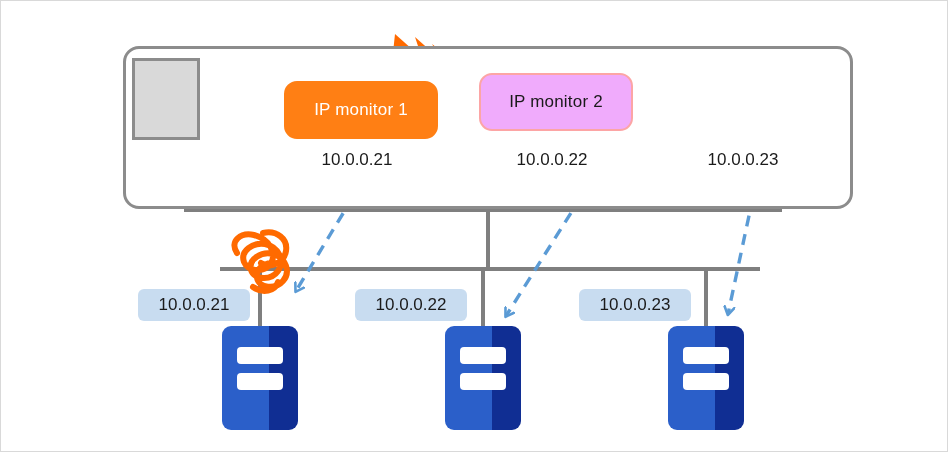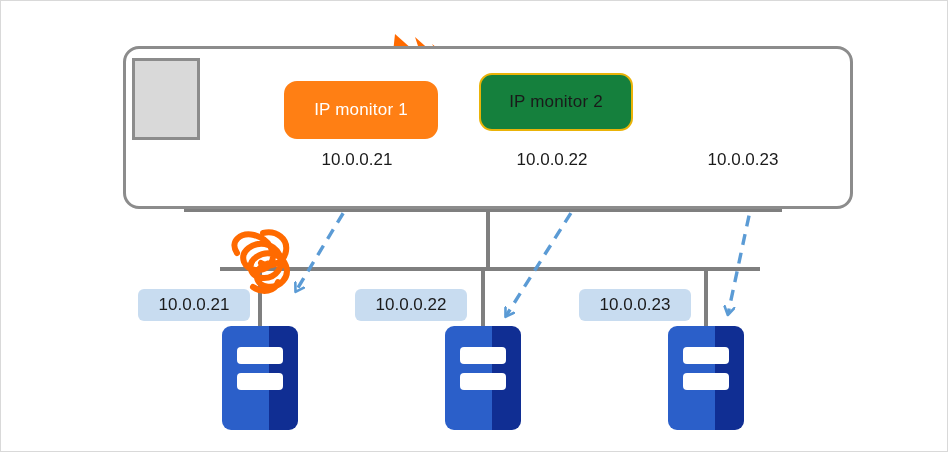--- a/index.html
+++ b/index.html
@@ -16,21 +16,21 @@
 
   
   .appliance{left:131px;top:57px;width:68px;height:82px;
              background:#d9d9d9;border:3px solid #8c8c8c;
              display:flex;align-items:center;justify-content:center;}
 
   
   .pill{height:58px;border-radius:13px;display:flex;align-items:center;
         justify-content:center;font-size:17px;letter-spacing:.2px;}
   .pill.active{background:#FF7F14;color:#ffffff;border:2px solid #FF7F14;}
-  .pill.idle{background:#15803d;color:#1a1a1a;border:2px solid #eab308;}
+  .pill.idle{background:#f0abfc;color:#1a1a1a;border:2px solid #fca5a5;}
   .pill-1{left:283px;top:72px;width:154px;margin-top:8px;}
   .pill-2{left:478px;top:72px;width:154px;}
   .pill-3{left:669px;top:72px;width:154px;}
 
   
   .note{height:48px;}
   .note-inner{width:100%;height:100%;position:relative;}
   .note-txt{position:absolute;left:0;right:0;top:7px;text-align:center;
             font-size:17px;color:#1a1a1a;}
   .note-1{left:283px;top:142px;width:146px;}

